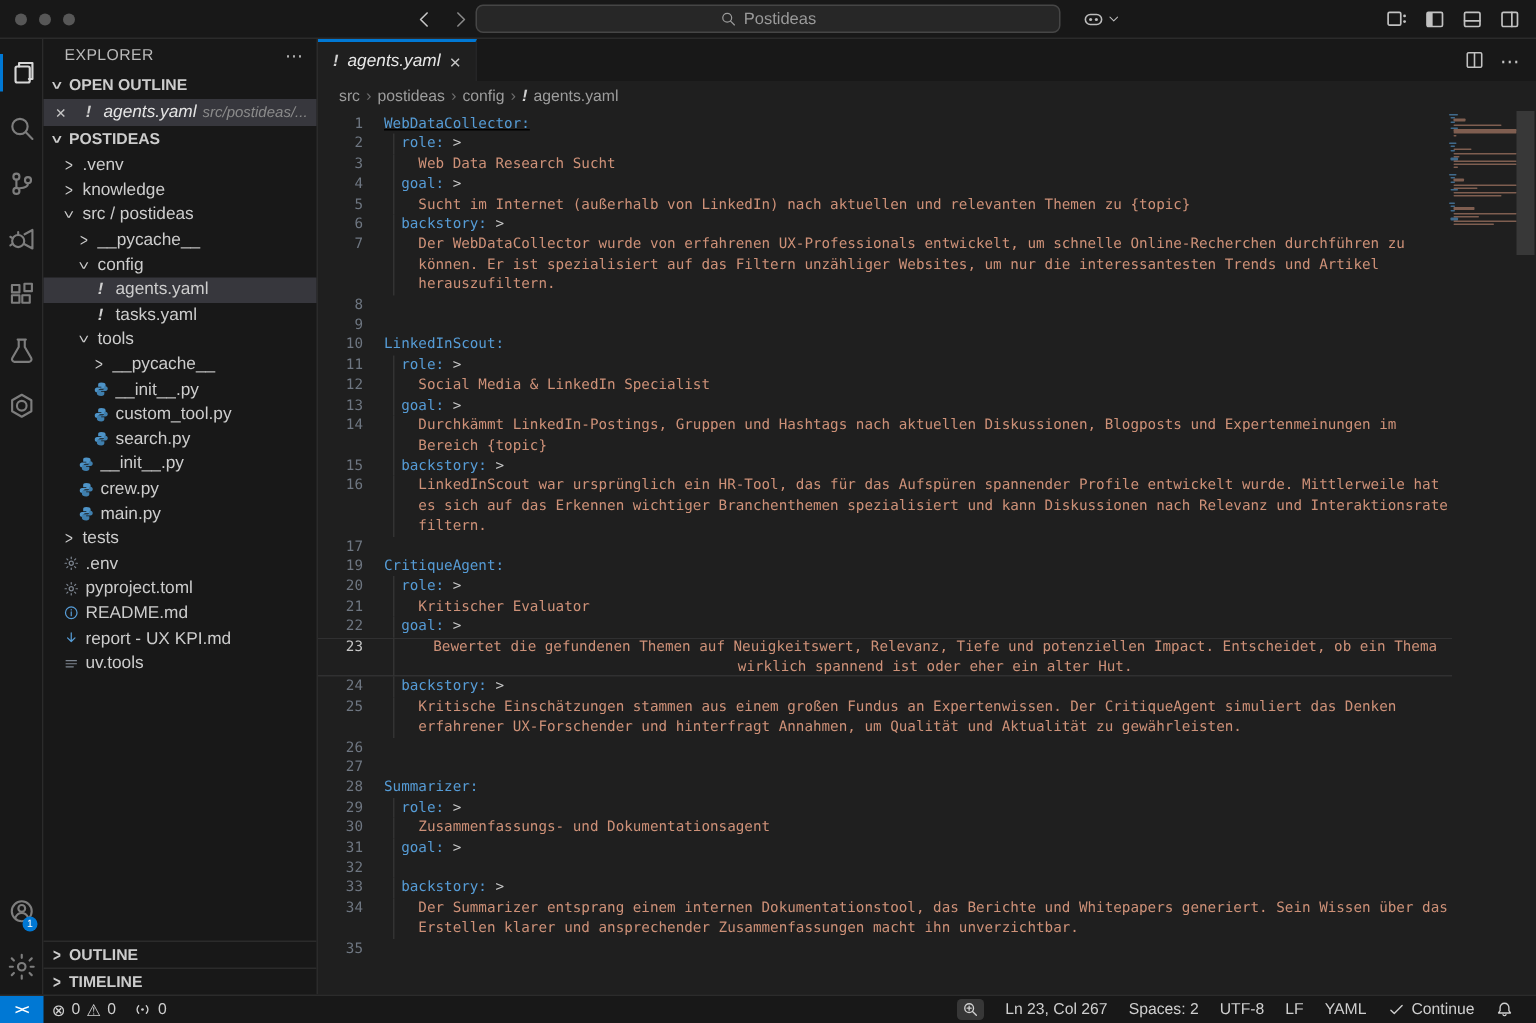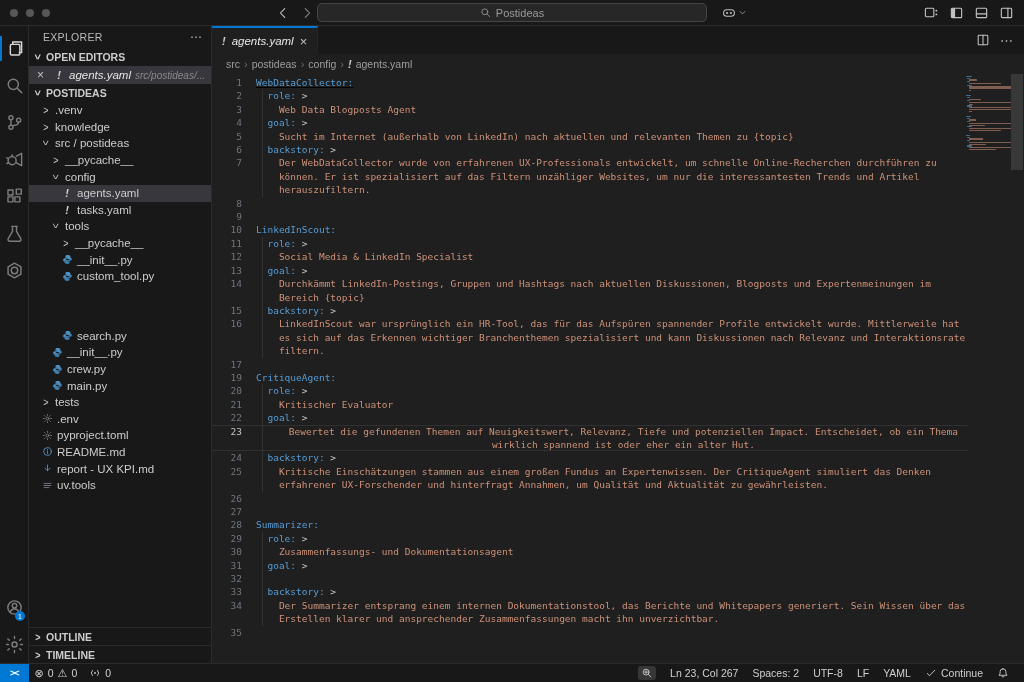--- a/index.html
+++ b/index.html
@@ -273,21 +273,21 @@
         </div>
     </div>
 
     <div class="sidebar">
       <div class="sb-title">
         <span>EXPLORER</span>
         <span class="more">⋯</span>
       </div>
       <div class="sb-sec">
         <span class="twisty open">&gt;</span>
-        <span>OPEN EDITORS</span>
+        <span>OPEN OUTLINE</span>
       </div>
       <div class="oe-item">
         <span class="close">×</span>
         <span class="fileicon yaml-bang">!</span>
         <span class="oe-name">agents.yaml</span>
         <span class="oe-path">src/postideas/...</span>
       </div>
       <div class="sb-sec">
         <span class="twisty open">&gt;</span>
         <span>POSTIDEAS</span>
@@ -340,21 +340,21 @@
           </div>
           <div class="tree-item" style="padding-left: 32px;">
             <span class="fileicon" style="color: rgb(78, 148, 200);">
               <svg viewBox="0 0 16 16" fill="none" stroke="currentColor" stroke-width="1.2" stroke-linecap="round" stroke-linejoin="round">
                 <path d="M8 1.5c-2.2 0-3 .9-3 2.1v1.9h3.1v.8H3.9C2.5 6.3 1.7 7.4 1.7 8.7S2.5 11 3.9 11h1.3V9.3c0-1.2 1-1.9 2.1-1.9h3c1.1 0 1.9-.8 1.9-1.9V3.6c0-1.2-1.5-2.1-4.2-2.1z" fill="#4e94c8" stroke="none"></path>
                 <path d="M8 14.5c2.2 0 3-.9 3-2.1v-1.9H7.9v-.8h4.2c1.4 0 2.2-1.1 2.2-2.4S13.5 5 12.1 5h-1.3v1.7c0 1.2-1 1.9-2.1 1.9h-3c-1.1 0-1.9.8-1.9 1.9v1.9c0 1.2 1.5 2.1 4.2 2.1z" fill="#3f7fae" stroke="none"></path>
               </svg>
             </span>
             <span class="label">custom_tool.py</span>
           </div>
-          <div class="tree-item" style="padding-left: 32px; margin-top: 43px;">
+          <div class="tree-item" style="padding-left: 32px;">
             <span class="fileicon" style="color: rgb(78, 148, 200);">
               <svg viewBox="0 0 16 16" fill="none" stroke="currentColor" stroke-width="1.2" stroke-linecap="round" stroke-linejoin="round">
                 <path d="M8 1.5c-2.2 0-3 .9-3 2.1v1.9h3.1v.8H3.9C2.5 6.3 1.7 7.4 1.7 8.7S2.5 11 3.9 11h1.3V9.3c0-1.2 1-1.9 2.1-1.9h3c1.1 0 1.9-.8 1.9-1.9V3.6c0-1.2-1.5-2.1-4.2-2.1z" fill="#4e94c8" stroke="none"></path>
                 <path d="M8 14.5c2.2 0 3-.9 3-2.1v-1.9H7.9v-.8h4.2c1.4 0 2.2-1.1 2.2-2.4S13.5 5 12.1 5h-1.3v1.7c0 1.2-1 1.9-2.1 1.9h-3c-1.1 0-1.9.8-1.9 1.9v1.9c0 1.2 1.5 2.1 4.2 2.1z" fill="#3f7fae" stroke="none"></path>
               </svg>
             </span>
             <span class="label">search.py</span>
           </div>
           <div class="tree-item" style="padding-left: 22px;">
             <span class="fileicon" style="color: rgb(78, 148, 200);">
@@ -476,21 +476,21 @@
             <div class="code-line">
               <span class="ln">1</span>
               <div class="lc" style="padding-left: 0px; text-decoration: underline;"><span class="tok-k">WebDataCollector:</span></div>
             </div>
             <div class="code-line">
               <span class="ln">2</span>
               <div class="lc" style="padding-left: 2ch;"><span class="guide"></span><span class="tok-k">role:</span><span class="tok-p"> &gt;</span></div>
             </div>
             <div class="code-line">
               <span class="ln">3</span>
-              <div class="lc" style="padding-left: 4ch;"><span class="guide"></span><span class="tok-s">Web Data Blogposts Agent</span></div>
+              <div class="lc" style="padding-left: 4ch;"><span class="guide"></span><span class="tok-s">Web Data Research Sucht</span></div>
             </div>
             <div class="code-line">
               <span class="ln">4</span>
               <div class="lc" style="padding-left: 2ch;"><span class="guide"></span><span class="tok-k">goal:</span><span class="tok-p"> &gt;</span></div>
             </div>
             <div class="code-line">
               <span class="ln">5</span>
               <div class="lc" style="padding-left: 4ch;"><span class="guide"></span><span class="tok-s">Sucht im Internet (außerhalb von LinkedIn) nach aktuellen und relevanten Themen zu {topic}</span></div>
             </div>
             <div class="code-line">

